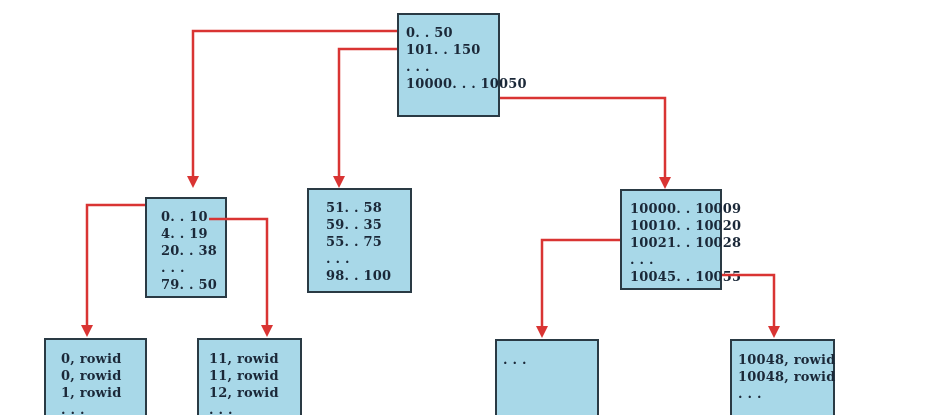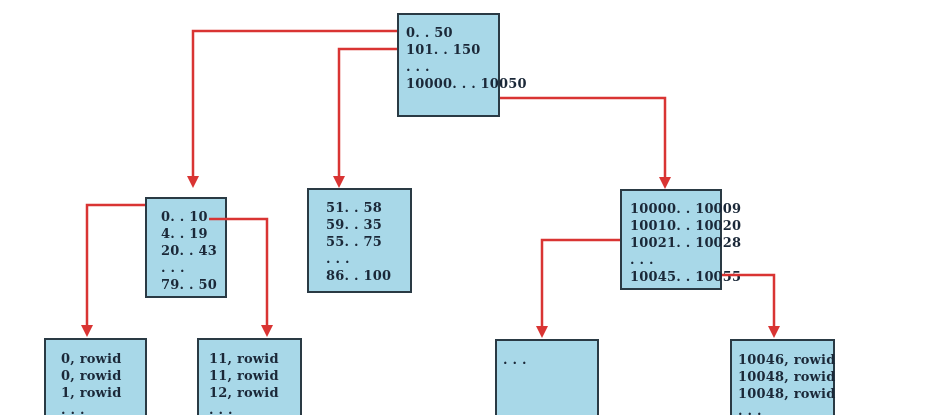--- a/index.html
+++ b/index.html
@@ -59,31 +59,31 @@
   <div class="node" style="left:397px; top:13px; width:103px; height:104px; padding-left:7px;">
     <div class="row">0. . 50</div>
     <div class="row">101. . 150</div>
     <div class="row">. . .</div>
     <div class="row">10000. . . 10050</div>
   </div>
 
   <div class="node" style="left:145px; top:188px; width:82px; height:101px; padding-left:14px;margin-top:9px;">
     <div class="row">0. . 10</div>
     <div class="row">4. . 19</div>
-    <div class="row">20. . 43</div>
+    <div class="row">20. . 38</div>
     <div class="row">. . .</div>
     <div class="row">79. . 50</div>
   </div>
 
   <div class="node" style="left:307px; top:188px; width:105px; height:105px; padding-left:17px;">
     <div class="row">51. . 58</div>
     <div class="row">59. . 35</div>
     <div class="row">55. . 75</div>
     <div class="row">. . .</div>
-    <div class="row">86. . 100</div>
+    <div class="row">98. . 100</div>
   </div>
 
   <div class="node" style="left:620px; top:189px; width:102px; height:101px; padding-left:8px;">
     <div class="row">10000. . 10009</div>
     <div class="row">10010. . 10020</div>
     <div class="row">10021. . 10028</div>
     <div class="row">. . .</div>
     <div class="row">10045. . 10055</div>
   </div>
 
@@ -99,21 +99,20 @@
     <div class="row">11, rowid</div>
     <div class="row">12, rowid</div>
     <div class="row">. . .</div>
   </div>
 
   <div class="node" style="left:495px; top:339px; width:104px; height:96px; padding-left:6px; padding-top:10px;">
     <div class="row">. . .</div>
   </div>
 
   <div class="node" style="left:730px; top:339px; width:105px; height:96px; padding-left:6px; padding-top:10px;">
-    <div class="row">10046, rowid</div>
     <div class="row">10048, rowid</div>
     <div class="row">10048, rowid</div>
     <div class="row">. . .</div>
   </div>
 
   <svg class="connectors" viewBox="0 0 935 415">
 
     <polyline points="397,31 193,31 193,177"></polyline>
     <path class="arrowhead" d="M187,176 L199,176 L193,188 Z"></path>
 

